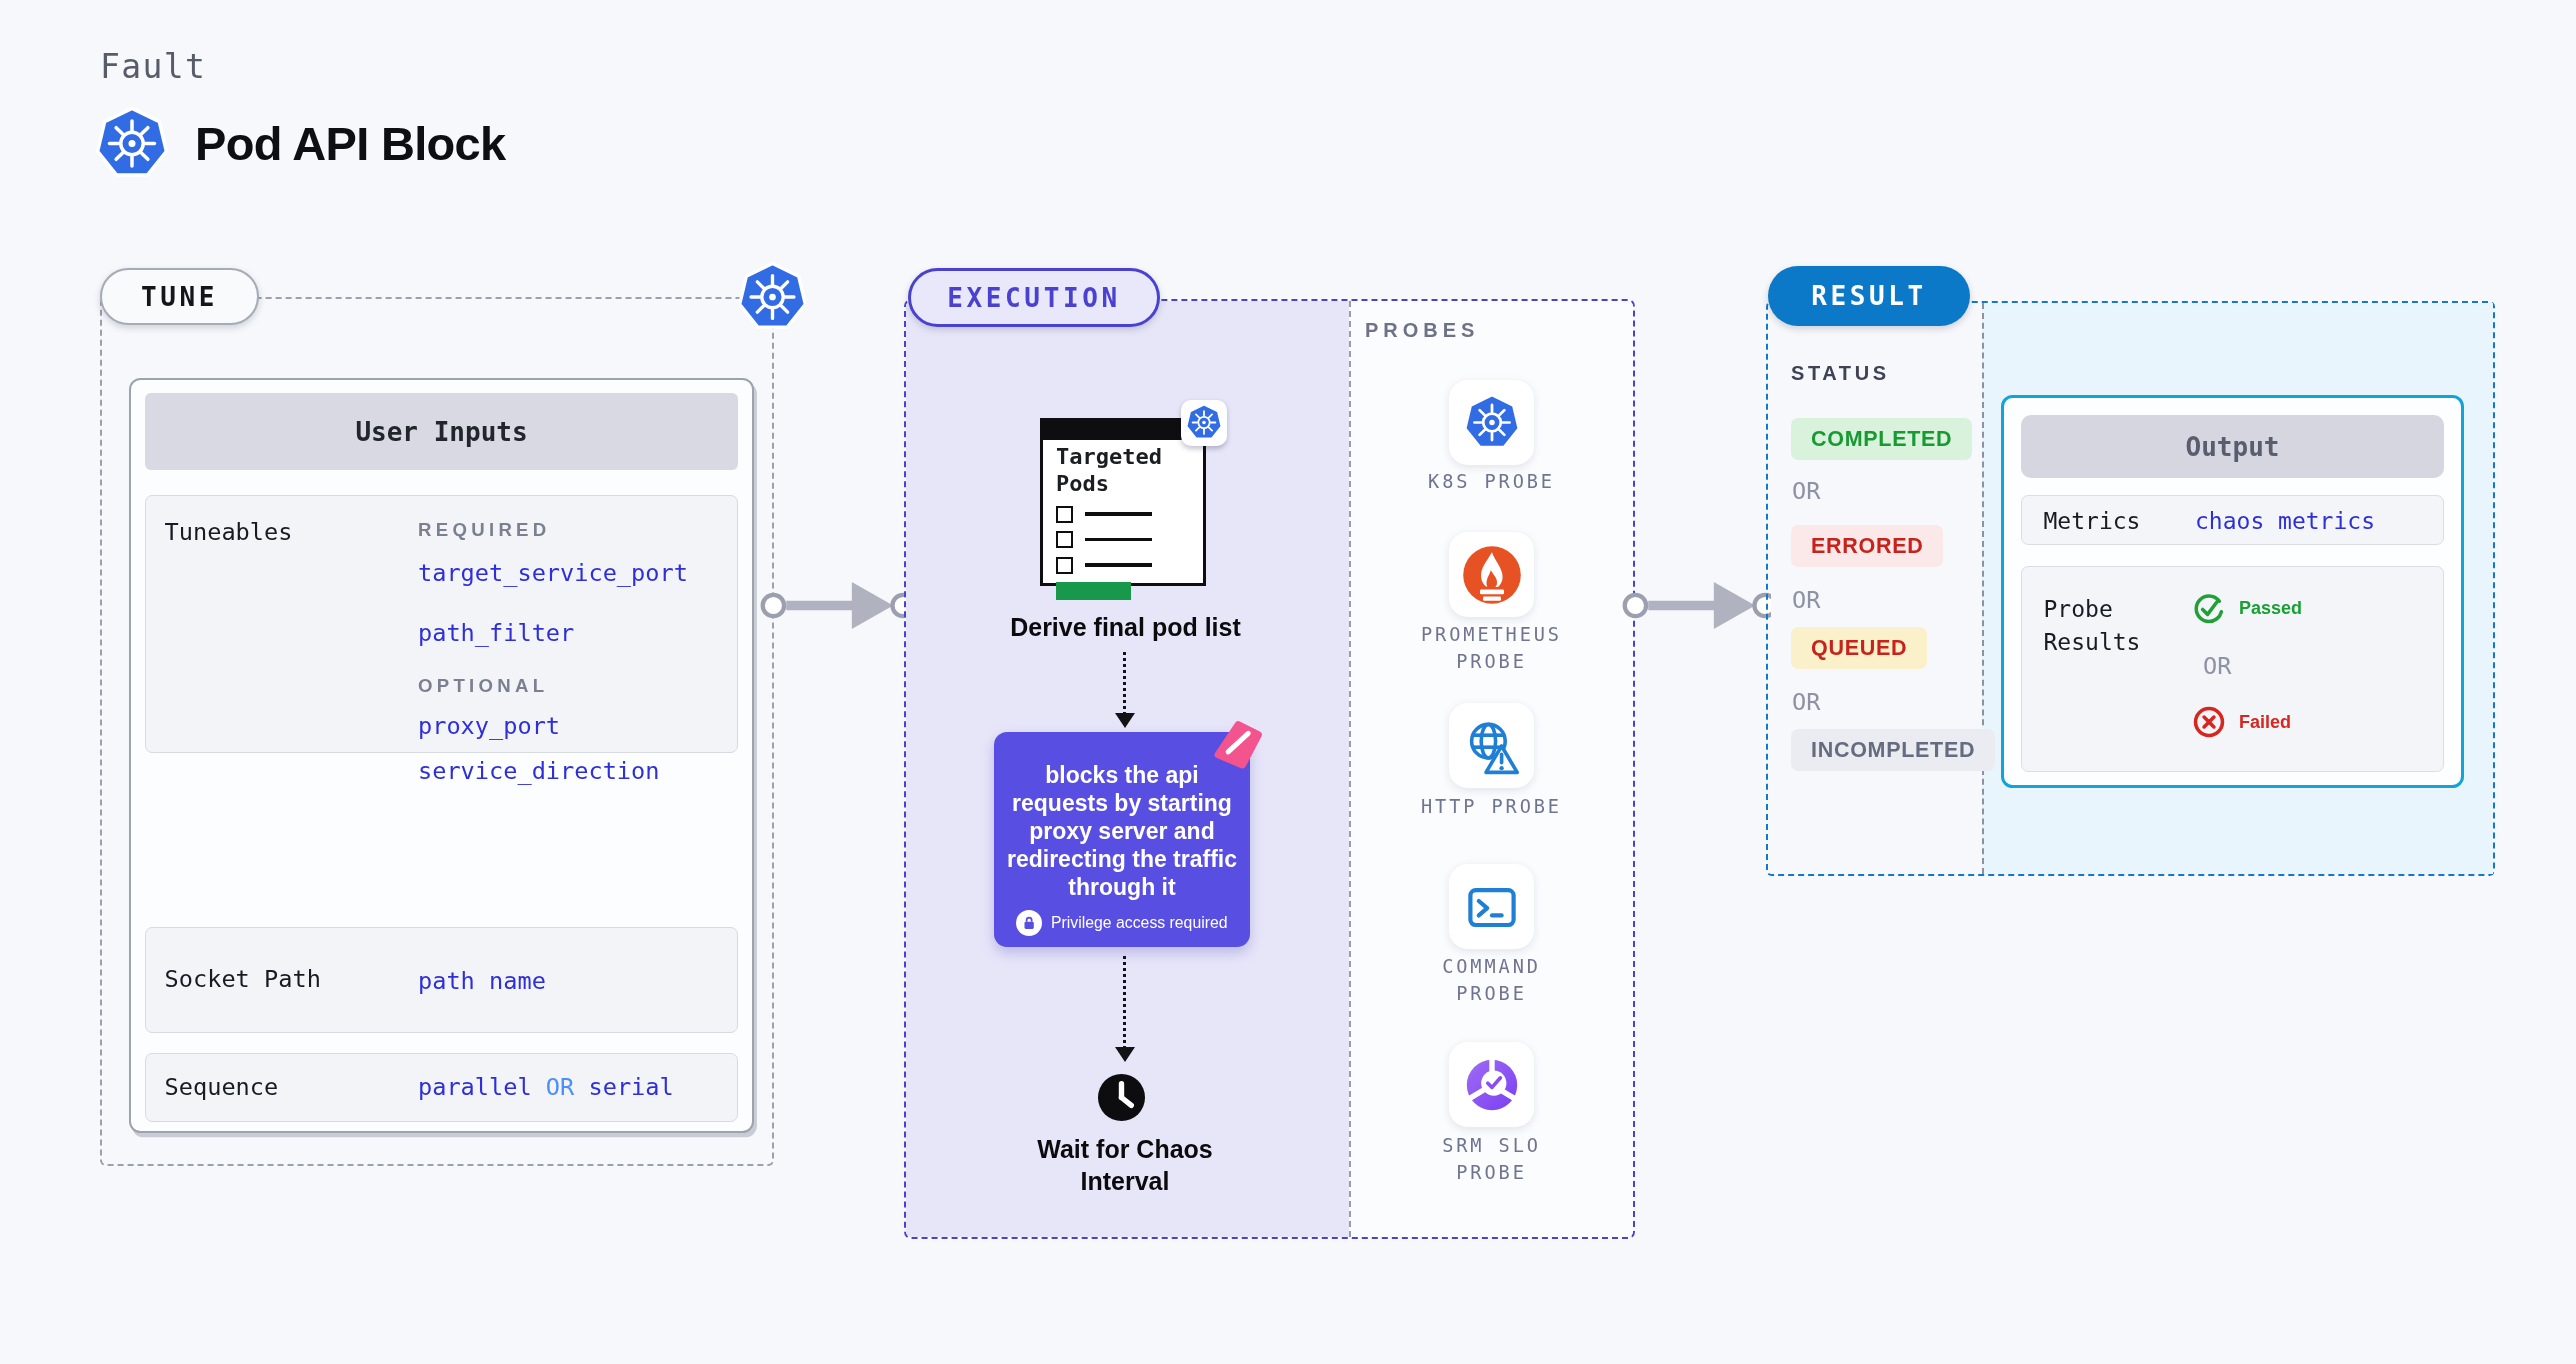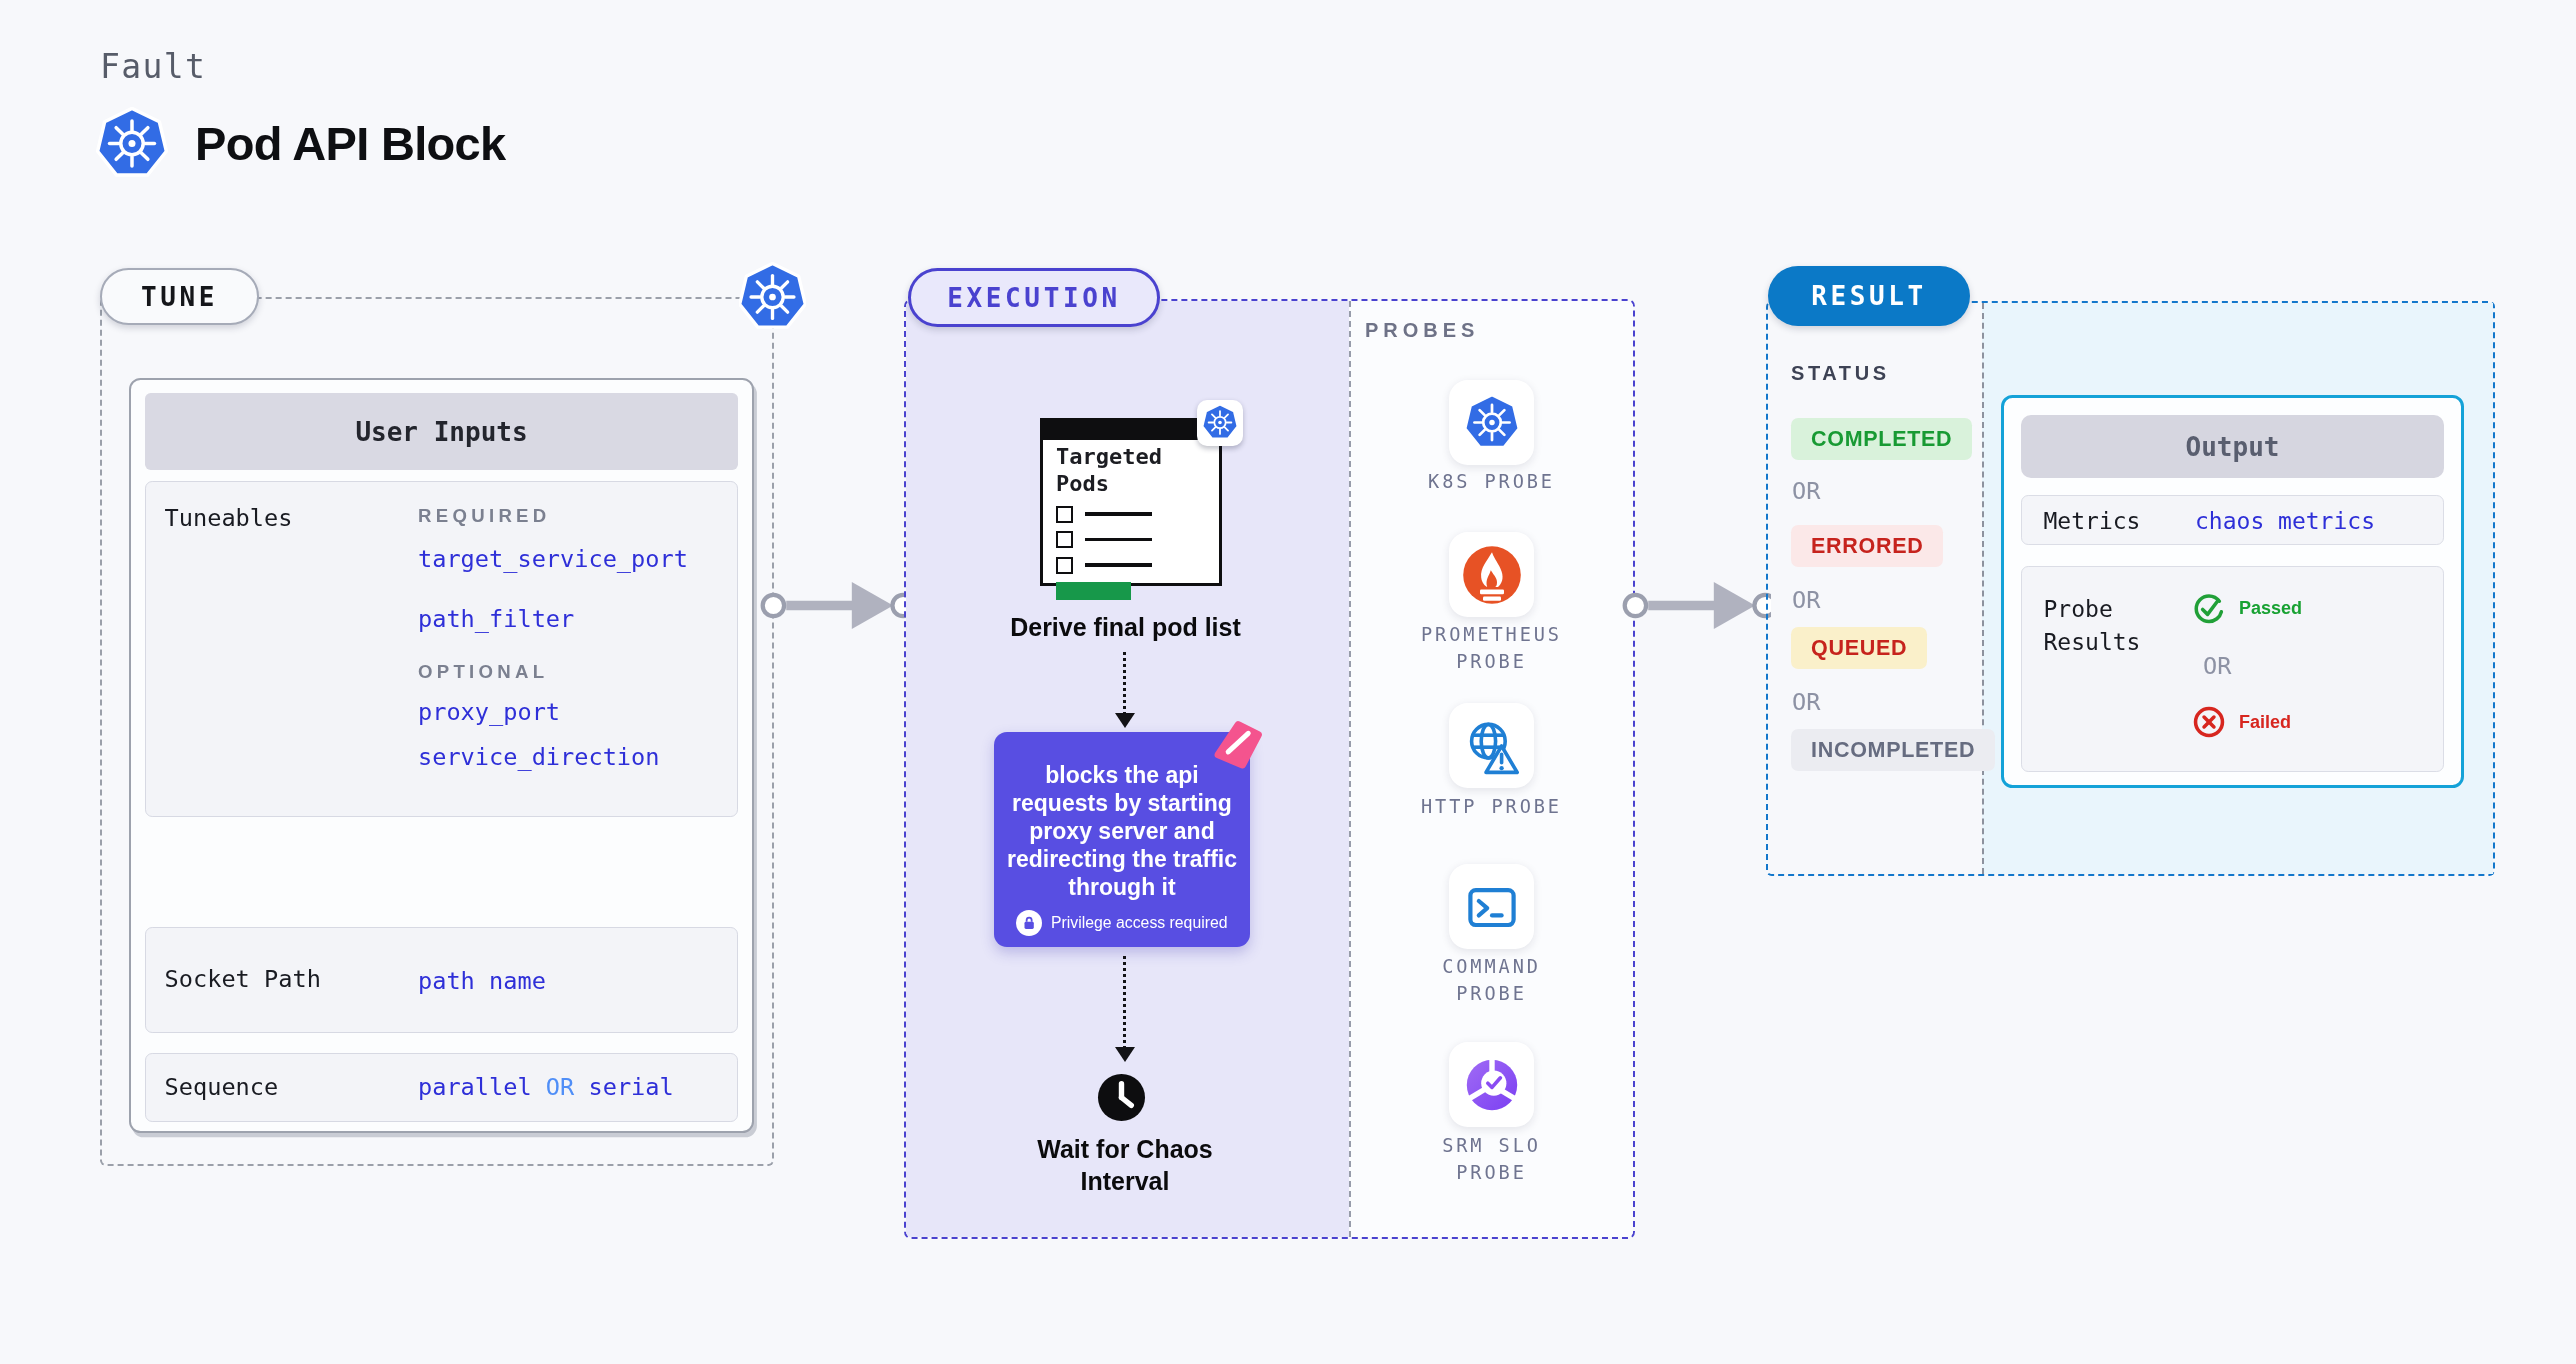--- a/index.html
+++ b/index.html
@@ -33,38 +33,38 @@
   .k8s-corner { left:739px; top:262px; width:67px; height:70px; }
 
   .user-card {
     left:129px; top:378px; width:625px; height:755px;
     background:#fcfdfe; border:2.1px solid #9da2ad; border-radius:11.5px;
     box-shadow:2.9px 4.3px 0 rgba(145,150,165,.45);
   }
   .card-header { left:145px; top:393px; width:593px; height:77px; background:#d9d9e3; border-radius:5.7px;
     display:flex; align-items:center; justify-content:center; font-size:26px; font-weight:600; color:#23252d; }
   .input-row { left:145px; width:593px; background:#f3f4f8; border:1.4px solid #d7d9e3; border-radius:7.2px; }
-  .row-tuneables { top:481px; height:336px; }
+  .row-tuneables { top:495px; height:258px; }
   .row-runtime { top:801px; height:106px; }
   .row-socket { top:927px; height:106px; }
   .row-sequence { top:1053px; height:69px; }
   .req-heading { color:#7b8090; font-family:"Liberation Sans", sans-serif; font-weight:600; font-size:18.6px; letter-spacing:4.3px; }
   .comma { color:#6f9bf2; }
   .or-accent { color:#4f8ef7; }
 
   
   .flow-arrow { width:150px; height:67px; }
 
   
   .exec-panel { left:904px; top:299px; width:731px; height:940px; border:2.9px dashed #4a42cf; border-radius:7.2px; overflow:hidden; }
   .exec-left { position:absolute; left:0; top:0; width:443px; height:100%; background:#e7e6f9; }
   .exec-right { position:absolute; left:443px; top:0; right:0; height:100%; background:#fbfcfe; border-left:2.1px dashed #979caa; }
   .exec-pill { left:908px; top:268px; width:252px; height:59px; background:#e9e8fb; border:3.6px solid #4a42cf; color:#4a42cf; }
 
-  .pods-card { left:1040px; top:418px; width:182px; height:168px; background:#ffffff; border:3.6px solid #0e0e10; }
+  .pods-card { left:1040px; top:418px; width:166px; height:168px; background:#ffffff; border:3.6px solid #0e0e10; }
   .pods-topbar { position:absolute; left:0; top:0; width:100%; height:18.6px; background:#0e0e10; }
   .pods-inner { position:absolute; left:13px; top:23px; }
   .pods-title { font-size:22px; line-height:26.5px; font-weight:700; color:#1c1d22; width:136px; }
   .check-row { display:flex; align-items:center; gap:11.5px; margin-top:8.6px; }
   .check-box { width:17px; height:17px; border:2.9px solid #0e0e10; background:#fff; }
   .check-line { width:67px; height:3.6px; background:#0e0e10; }
   .green-bar { width:75px; height:18px; background:#17984a; margin-top:8.6px; }
   .k8s-badge { position:absolute; right:-24px; top:-21.5px; width:46px; height:46px; background:#fff; border-radius:10px;
     box-shadow:0 2.1px 5.7px rgba(20,25,50,.25); display:flex; align-items:center; justify-content:center; }
 

